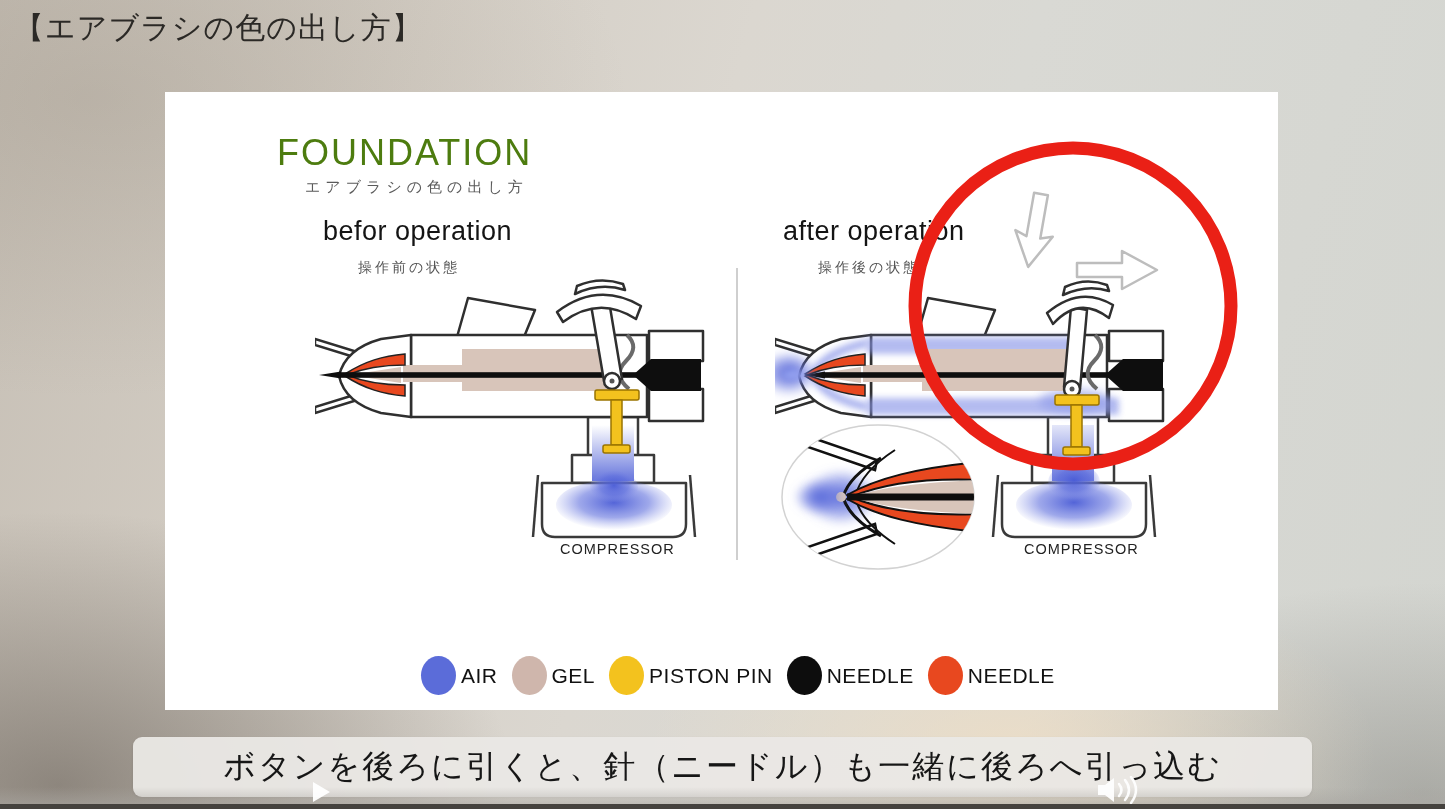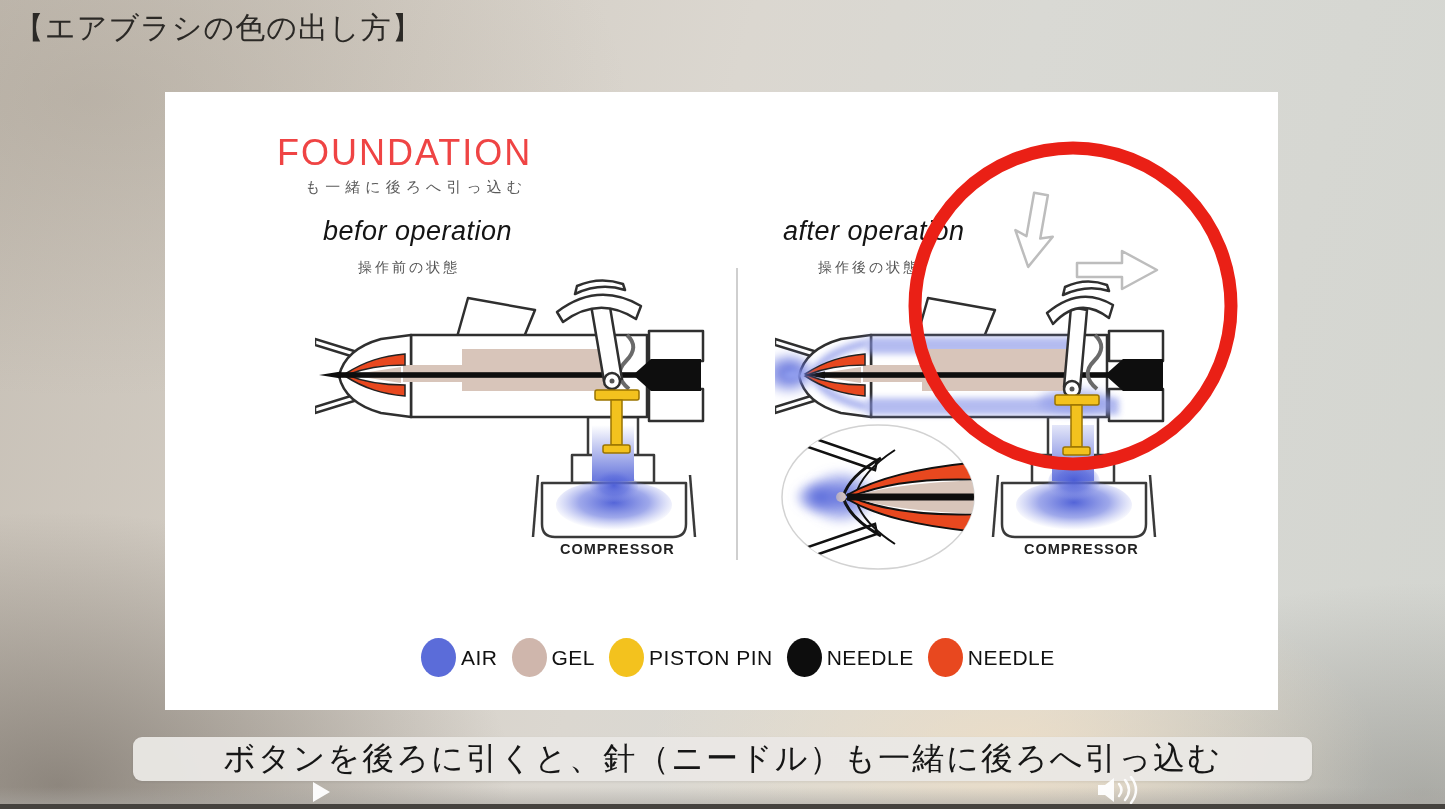--- a/index.html
+++ b/index.html
@@ -8,59 +8,59 @@
   .bg{position:absolute;inset:0;
     background:
       radial-gradient(700px 420px at 4% 97%, rgba(88,80,72,0.55), rgba(88,80,72,0) 65%),
       radial-gradient(520px 260px at 69% 93%, rgba(238,222,198,0.85), rgba(238,222,198,0) 70%),
       radial-gradient(600px 300px at 97% 98%, rgba(110,108,102,0.40), rgba(110,108,102,0) 70%),
       radial-gradient(900px 500px at 6% 12%, rgba(148,138,124,0.30), rgba(148,138,124,0) 60%),
       linear-gradient(105deg,#c6bfb5 0%,#d4cec5 26%,#dbd7d0 45%,#d9d9d4 62%,#d3d5d0 100%);}
   .overlay-title{position:absolute;left:14px;top:8px;font-size:30px;letter-spacing:1px;
     color:#2b2926;font-weight:500;}
   .slide{position:absolute;left:165px;top:92px;width:1113px;height:618px;background:#ffffff;}
-  .slide-title{position:absolute;left:112px;top:40px;font-size:36px;letter-spacing:2px;color:#ef4444;}
+  .slide-title{position:absolute;left:112px;top:40px;font-size:36px;letter-spacing:2px;color:#4d7c0f;}
   .slide-subtitle{position:absolute;left:140px;top:86px;font-size:15px;letter-spacing:5px;color:#5a5a5a;}
-  .panel-heading{position:absolute;top:124px;font-size:27px;color:#141414;letter-spacing:0.5px;font-style:italic;}
+  .panel-heading{position:absolute;top:124px;font-size:27px;color:#141414;letter-spacing:0.5px;}
   .panel-heading.before{left:158px;} .panel-heading.after{left:618px;}
   .panel-subheading{position:absolute;top:167px;font-size:14px;letter-spacing:3px;color:#555;}
   .panel-subheading.before{left:193px;} .panel-subheading.after{left:653px;font-family:Liberation Mono, monospace;}
   .divider{position:absolute;left:571px;top:176px;width:2px;height:292px;background:#cfcfcf;}
   .diag{position:absolute;width:390px;height:270px;top:185px;}
   .diag.before{left:150px;} .diag.after{left:610px;}
   .inset{position:absolute;left:612px;top:328px;width:202px;height:154px;}
   .annotation{position:absolute;left:0;top:0;width:1113px;height:618px;z-index:5;pointer-events:none;}
   .compressor-label{position:absolute;top:449px;width:110px;text-align:center;font-size:14.5px;
-    letter-spacing:1px;color:#222;font-weight:bold;}
+    letter-spacing:1px;color:#222;}
   .compressor-label.before{left:395px;} .compressor-label.after{left:859px;}
-  .legend{position:absolute;left:256px;top:546px;display:flex;align-items:center;gap:14px;}
+  .legend{position:absolute;left:256px;top:564px;display:flex;align-items:center;gap:14px;}
   .legend-item{display:flex;align-items:center;gap:5px;}
   .legend-swatch{width:35px;height:39px;border-radius:50%;}
   .legend-label{font-size:21px;color:#111;letter-spacing:0.5px;}
-  .caption-bar{position:absolute;left:133px;top:737px;width:1179px;height:44px;border-radius:9px;
+  .caption-bar{position:absolute;left:133px;top:737px;width:1179px;height:60px;border-radius:9px;
     background:rgba(234,232,229,0.95);z-index:6;display:flex;align-items:center;justify-content:center;
     box-shadow:0 1px 3px rgba(0,0,0,0.08);text-align:right;}
   .caption-text{font-size:32px;color:#161616;letter-spacing:2px;white-space:nowrap;}
   .play-btn{position:absolute;left:311px;top:781px;z-index:8;cursor:pointer;}
   .volume-btn{position:absolute;left:1096px;top:776px;z-index:8;cursor:pointer;}
   .control-strip{position:absolute;left:0;right:0;bottom:5px;height:17px;z-index:7;
     background:linear-gradient(180deg,rgba(190,187,182,0),rgba(168,165,160,0.55));}
   .bottom-bar{position:absolute;left:0;right:0;bottom:0;height:5px;background:#45423e;z-index:7;}
 </style>
 </head>
 <body>
 
 <div class="screen">
   <div class="bg"></div>
 
   <div class="overlay-title">【エアブラシの色の出し方】</div>
 
   <div class="slide">
     <div class="slide-title">FOUNDATION</div>
-    <div class="slide-subtitle">も一緒に後ろへ引っ込む</div>
+    <div class="slide-subtitle">エアブラシの色の出し方</div>
 
     <div class="panel-heading before">befor operation</div>
     <div class="panel-subheading before">操作前の状態</div>
     <div class="panel-heading after">after operation</div>
     <div class="panel-subheading after">操作後の状態</div>
 
     <div class="divider"></div>
 
     <svg class="diag before" viewBox="0 0 390 270">
       <defs>

